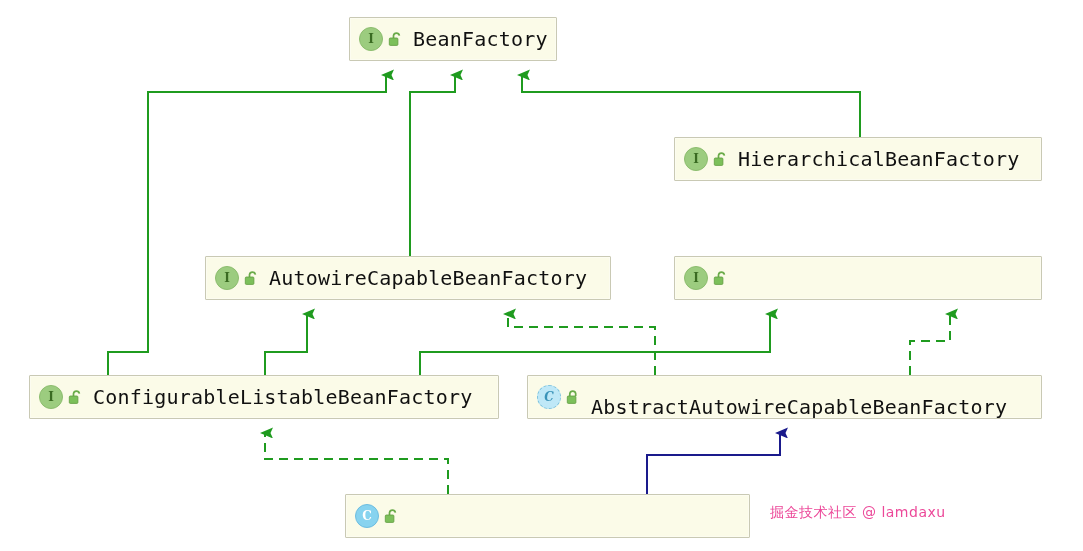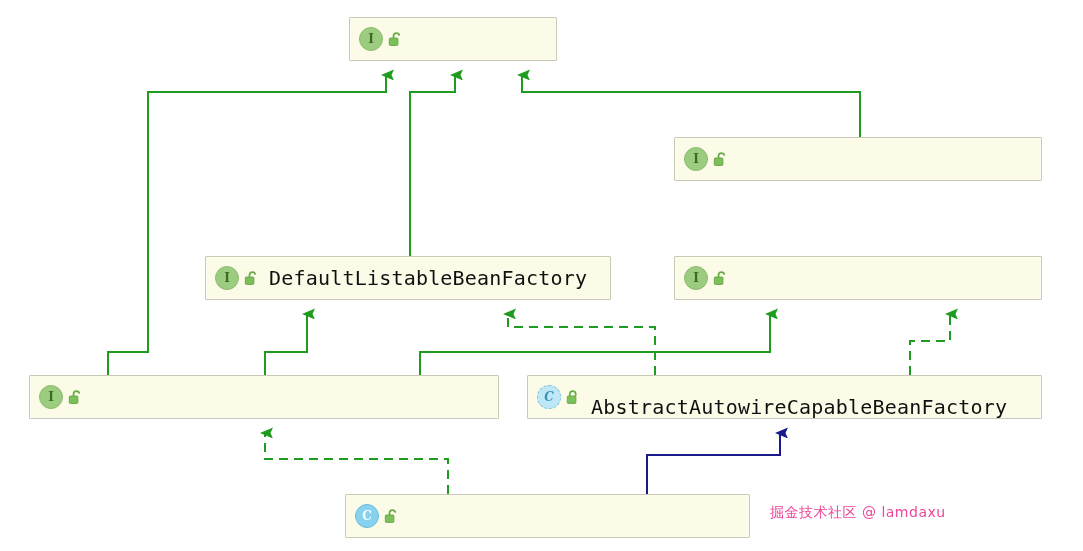--- a/index.html
+++ b/index.html
@@ -118,57 +118,60 @@
 
   <div id="nodes-layer">
       <div class="node" style="left: 349px; top: 17px; width: 208px; height: 44px;">
         <span class="type-icon iface">I</span>
         <span class="lock-icon">
           <svg width="15" height="17" viewBox="0 0 15 17">
             <path d="M5.5 7 V4.6 A3 3 0 0 1 11.4 4.6" fill="none" stroke="#6aab49" stroke-width="1.7"></path>
             <rect x="1.3" y="7" width="8.6" height="7.4" rx="1" fill="#7cc05a" stroke="#5f9c3f" stroke-width="0.8"></rect>
           </svg>
         </span>
+        <span class="node-label">BeanFactory</span>
       </div>
       <div class="node" style="left: 674px; top: 137px; width: 368px; height: 44px;">
         <span class="type-icon iface">I</span>
         <span class="lock-icon">
           <svg width="15" height="17" viewBox="0 0 15 17">
             <path d="M5.5 7 V4.6 A3 3 0 0 1 11.4 4.6" fill="none" stroke="#6aab49" stroke-width="1.7"></path>
             <rect x="1.3" y="7" width="8.6" height="7.4" rx="1" fill="#7cc05a" stroke="#5f9c3f" stroke-width="0.8"></rect>
           </svg>
         </span>
+        <span class="node-label">HierarchicalBeanFactory</span>
       </div>
       <div class="node" style="left: 205px; top: 256px; width: 406px; height: 44px;">
         <span class="type-icon iface">I</span>
         <span class="lock-icon">
           <svg width="15" height="17" viewBox="0 0 15 17">
             <path d="M5.5 7 V4.6 A3 3 0 0 1 11.4 4.6" fill="none" stroke="#6aab49" stroke-width="1.7"></path>
             <rect x="1.3" y="7" width="8.6" height="7.4" rx="1" fill="#7cc05a" stroke="#5f9c3f" stroke-width="0.8"></rect>
           </svg>
         </span>
-        <span class="node-label">DefaultListableBeanFactory</span>
+        <span class="node-label">AutowireCapableBeanFactory</span>
       </div>
       <div class="node" style="left: 674px; top: 256px; width: 368px; height: 44px;">
         <span class="type-icon iface">I</span>
         <span class="lock-icon">
           <svg width="15" height="17" viewBox="0 0 15 17">
             <path d="M5.5 7 V4.6 A3 3 0 0 1 11.4 4.6" fill="none" stroke="#6aab49" stroke-width="1.7"></path>
             <rect x="1.3" y="7" width="8.6" height="7.4" rx="1" fill="#7cc05a" stroke="#5f9c3f" stroke-width="0.8"></rect>
           </svg>
         </span>
       </div>
       <div class="node" style="left: 29px; top: 375px; width: 470px; height: 44px;">
         <span class="type-icon iface">I</span>
         <span class="lock-icon">
           <svg width="15" height="17" viewBox="0 0 15 17">
             <path d="M5.5 7 V4.6 A3 3 0 0 1 11.4 4.6" fill="none" stroke="#6aab49" stroke-width="1.7"></path>
             <rect x="1.3" y="7" width="8.6" height="7.4" rx="1" fill="#7cc05a" stroke="#5f9c3f" stroke-width="0.8"></rect>
           </svg>
         </span>
+        <span class="node-label">ConfigurableListableBeanFactory</span>
       </div>
       <div class="node abstract" style="left: 527px; top: 375px; width: 515px; height: 44px;">
         <span class="type-icon abs">C</span>
         <span class="lock-icon">
           <svg width="15" height="17" viewBox="0 0 15 17">
             <path d="M3.8 7 V4.6 A3 3 0 0 1 9.7 4.6 V7" fill="none" stroke="#6aab49" stroke-width="1.7"></path>
             <rect x="1.3" y="7" width="8.6" height="7.4" rx="1" fill="#7cc05a" stroke="#5f9c3f" stroke-width="0.8"></rect>
           </svg>
         </span>
         <span class="node-label">AbstractAutowireCapableBeanFactory</span>

